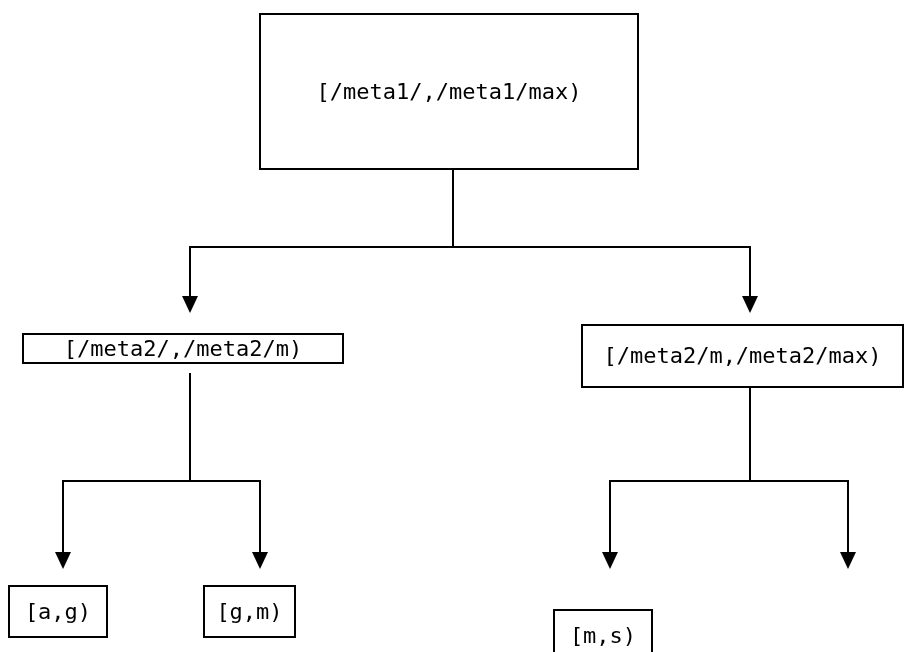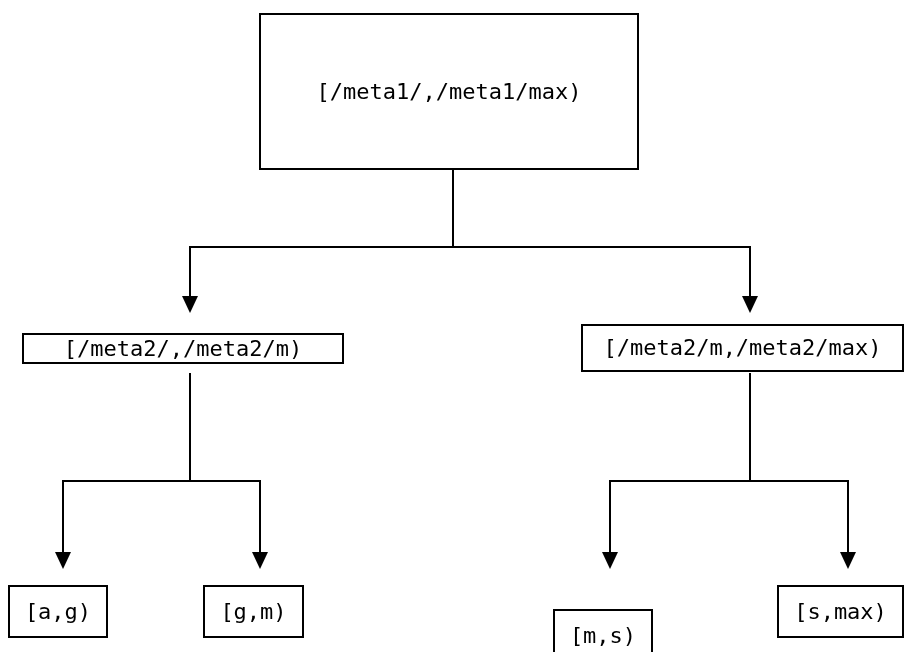--- a/index.html
+++ b/index.html
@@ -41,23 +41,23 @@
     display: flex;
     align-items: center;
     justify-content: center;
     font-size: 22px;
     line-height: 1;
     white-space: nowrap;
     text-align: center;
   }
   .n-root   { left: 259px; top:  13px; width: 380px; height: 157px; }
   .n-m2low  { left:  22px; top: 333px; width: 322px; height:  31px; }
-  .n-m2high { left: 581px; top: 324px; width: 323px; height:  48px; }
+  .n-m2high { left: 581px; top: 324px; width: 323px; height:  64px; }
   .n-ag     { left:   8px; top: 585px; width: 100px; height:  53px; }
-  .n-gm     { left: 203px; top: 585px; width: 101px; height:  53px; }
+  .n-gm     { left: 203px; top: 585px; width: 93px; height:  53px; }
   .n-ms     { left: 553px; top: 585px; width: 100px; height:  53px; margin-top: 24px; }
   .n-smax   { left: 777px; top: 585px; width: 127px; height:  53px; }
 </style>
 </head>
 <body>
 
 <div class="canvas" style="--bg: #ffffff; --line: #000000; --ink: #000000;">
 
   <svg class="edges" viewBox="0 0 912 652" xmlns="http://www.w3.org/2000/svg" aria-hidden="true">
 
@@ -83,15 +83,14 @@
   <div class="node n-m2low">[/meta2/,/meta2/m)</div>
 
   <div class="node n-m2high">[/meta2/m,/meta2/max)</div>
 
   <div class="node n-ag">[a,g)</div>
 
   <div class="node n-gm">[g,m)</div>
 
   <div class="node n-ms">[m,s)</div>
 
-  <div class="node n-smax">[s,max)</div>
 
 </div>
 
 </body></html>

